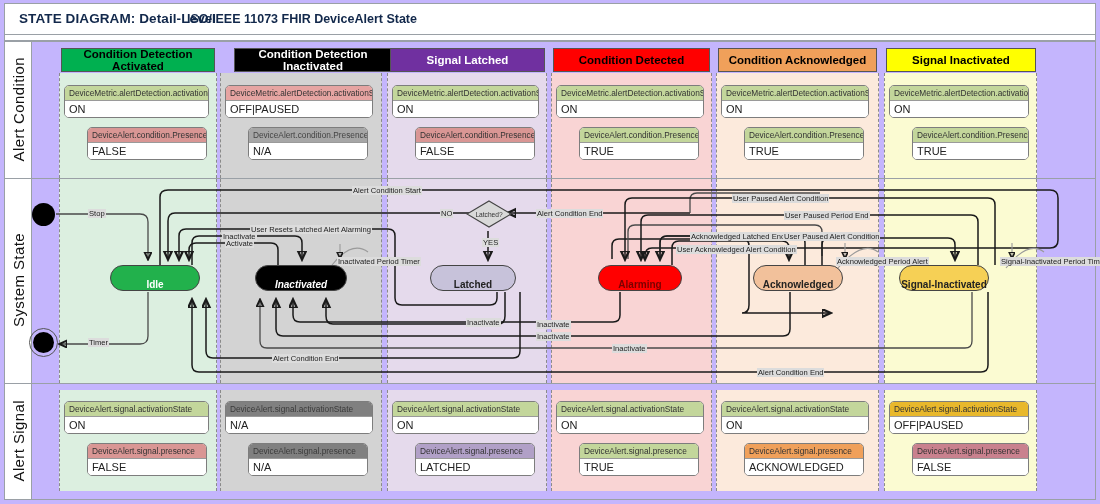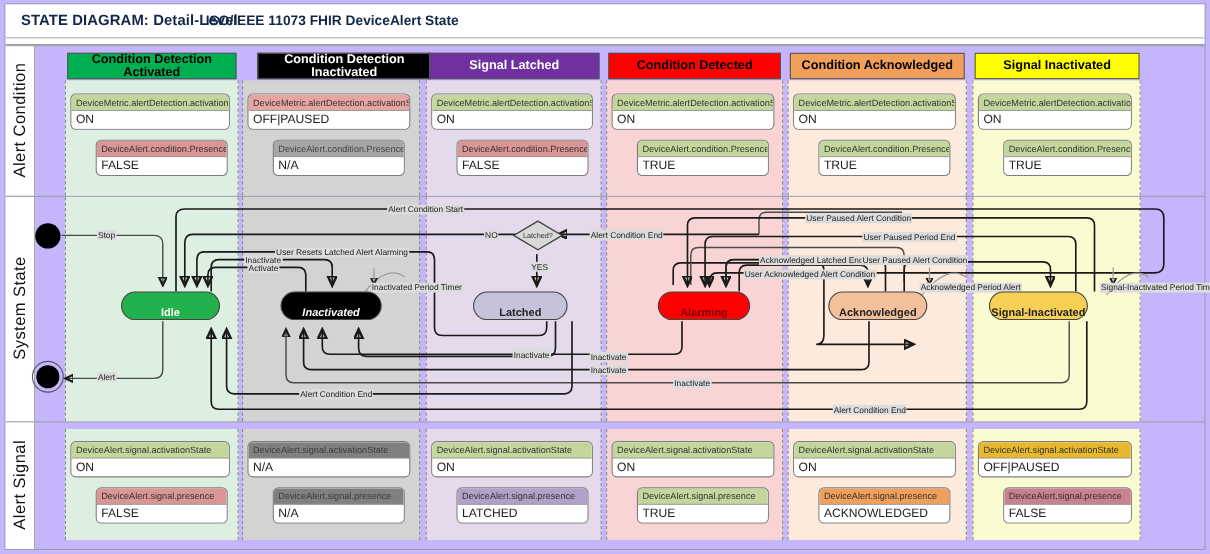--- a/index.html
+++ b/index.html
@@ -343,16 +343,16 @@
       <div class="elbl" style="left: 272px; top: 354px;">Alert Condition End</div>
       <div class="elbl" style="left: 732px; top: 194px;">User Paused Alert Condition</div>
       <div class="elbl" style="left: 784px; top: 211px;">User Paused Period End</div>
       <div class="elbl" style="left: 690px; top: 232px;">Acknowledged Latched End</div>
       <div class="elbl" style="left: 676px; top: 245px;">User Acknowledged Alert Condition</div>
       <div class="elbl" style="left: 783px; top: 232px;">User Paused Alert Condition</div>
       <div class="elbl" style="left: 836px; top: 257px;">Acknowledged Period Alert</div>
       <div class="elbl" style="left: 1000px; top: 257px;">Signal-Inactivated Period Timer</div>
       <div class="elbl" style="left: 757px; top: 368px;">Alert Condition End</div>
       <div class="elbl" style="left: 88px; top: 209px;">Stop</div>
-      <div class="elbl" style="left: 88px; top: 338px;">Alert</div>
+      <div class="elbl" style="left: 88px; top: 338px;">Timer</div>
     </div>
 
 </div>
 
 </body></html>

